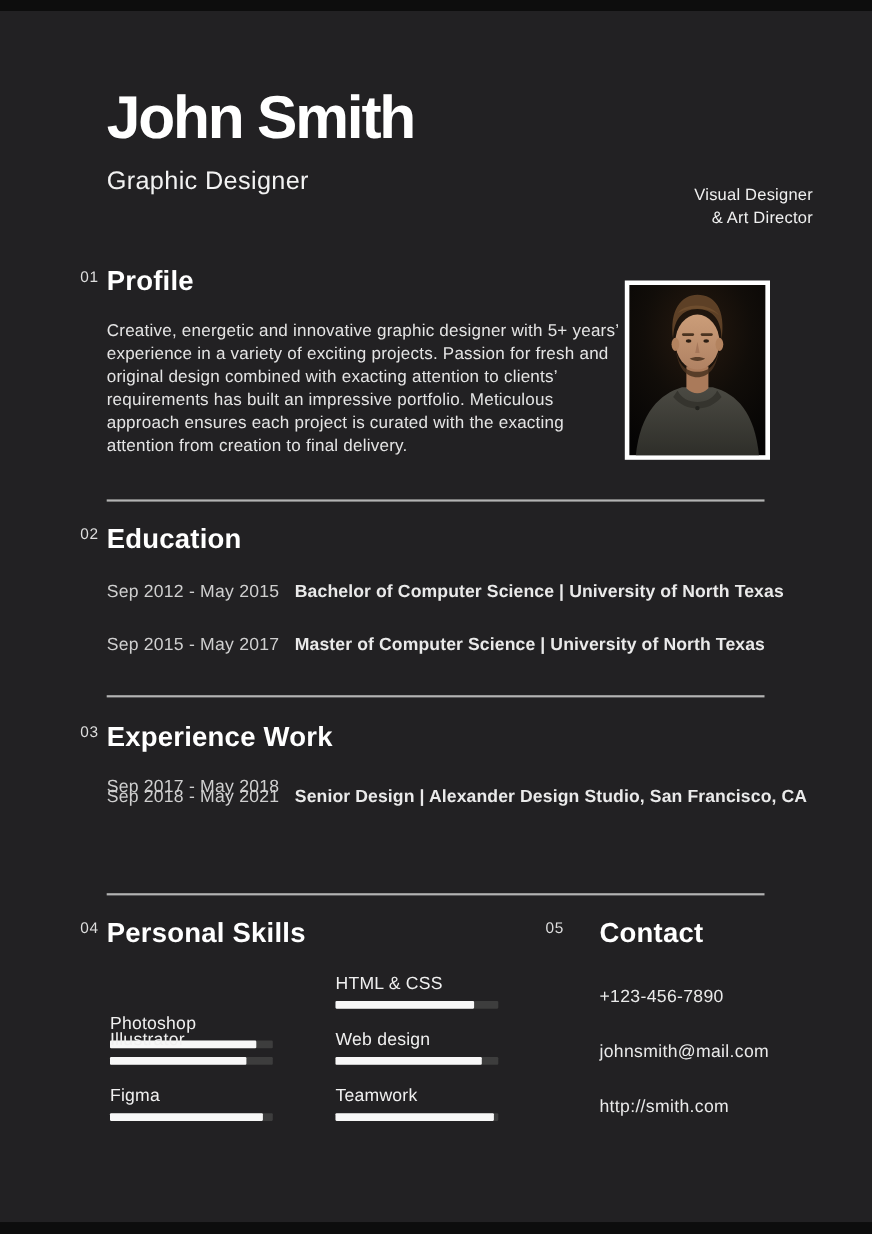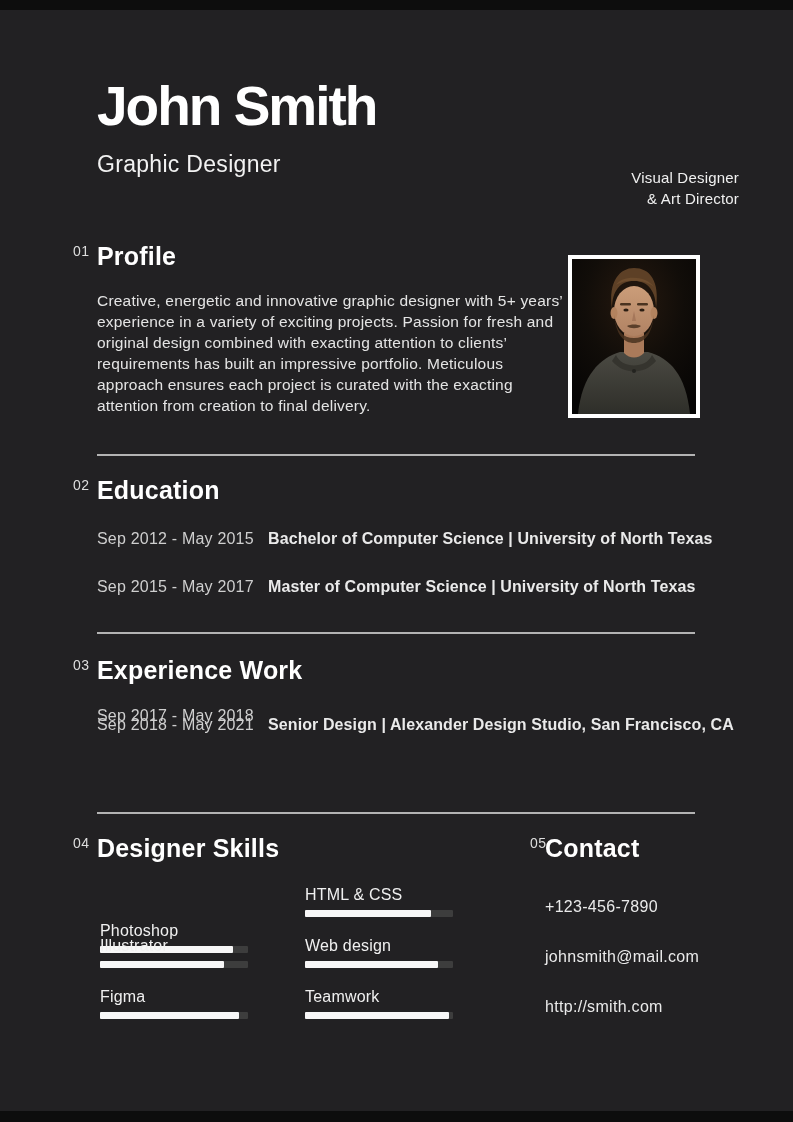--- a/index.html
+++ b/index.html
@@ -174,21 +174,21 @@
     <span class="date">Sep 2017 - May 2018</span>
   </div>
   <div class="row" style="top:715px;">
     <span class="date">Sep 2018 - May 2021</span>
     <span class="detail">Senior Design | Alexander Design Studio, San Francisco, CA</span>
   </div>
 
   <div class="divider" style="top:812px;"></div>
 
   <div class="sec-num" style="left:73px; top:835px;">04</div>
-  <div class="sec-title" style="left:97px; top:835px;">Designer Skills</div>
+  <div class="sec-title" style="left:97px; top:835px;">Personal Skills</div>
 
   <div class="skill" style="left:100px; top:886px;margin-top:36px;">
     <div class="skill-label">Photoshop</div>
     <div class="skill-track">
       <div class="skill-fill" style="width: 90%;"></div>
     </div>
   </div>
   <div class="skill" style="left:305px; top:886px;">
     <div class="skill-label">HTML &amp; CSS</div>
     <div class="skill-track">
@@ -213,20 +213,20 @@
       <div class="skill-fill" style="width: 94%;"></div>
     </div>
   </div>
   <div class="skill" style="left:305px; top:988px;">
     <div class="skill-label">Teamwork</div>
     <div class="skill-track">
       <div class="skill-fill" style="width: 97%;"></div>
     </div>
   </div>
 
-  <div class="sec-num" style="left:530px; top:835px;text-align:right;">05</div>
+  <div class="sec-num" style="left:496px; top:835px;text-align:right;">05</div>
   <div class="sec-title" style="left:545px; top:835px;">Contact</div>
 
   <div class="contact-item" style="top:898px;">+123-456-7890</div>
   <div class="contact-item" style="top:948px;">johnsmith@mail.com</div>
   <div class="contact-item" style="top:998px;">http://smith.com</div>
 
 </div>
 
 </body></html>

